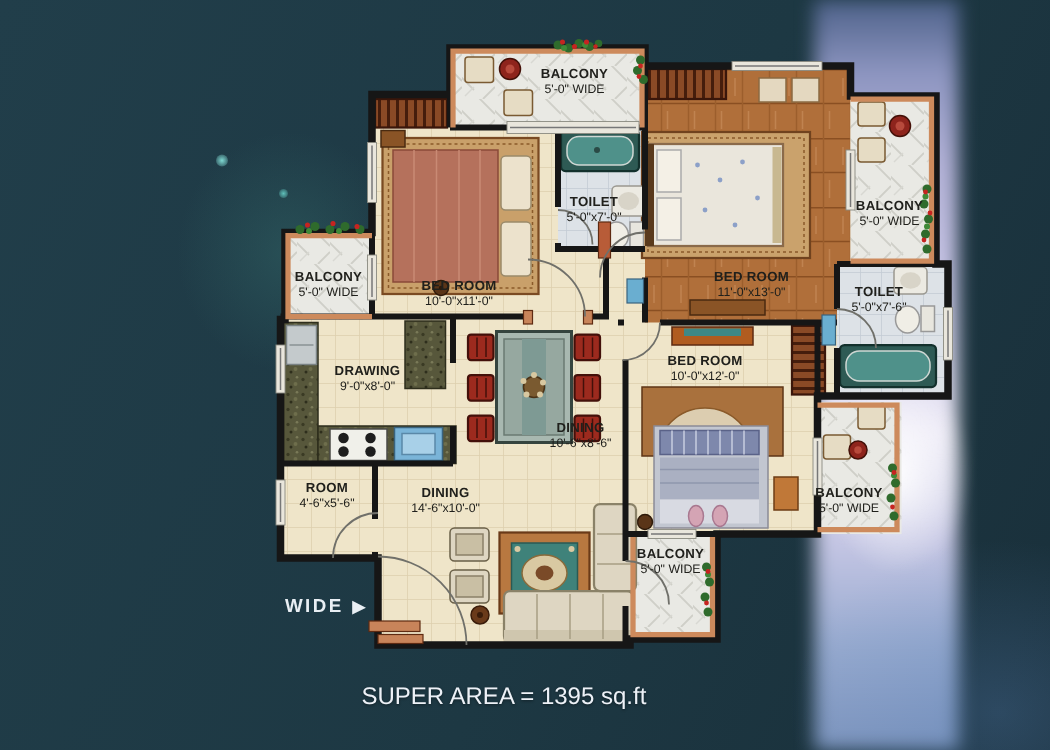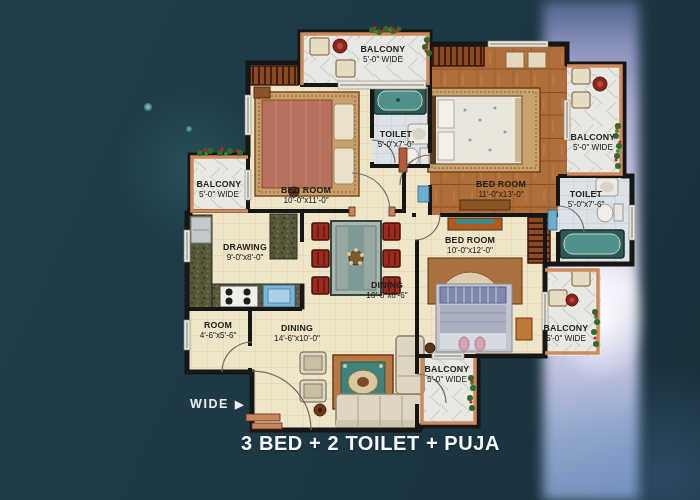--- a/index.html
+++ b/index.html
@@ -415,14 +415,14 @@
   <div class="rlabel" style="left:218px;top:320px">
     <span class="rname">ROOM</span>
     <span class="rdims">4'-6"x5'-6"</span>
   </div>
 
   <div class="entry">
     <span>WIDE</span>
     <span class="tri">▶</span>
   </div>
 
-  <div class="title">3 BED + 2 TOILET + PUJA</div>
+  <div class="subtitle">SUPER AREA = 1395 sq.ft</div>
 </div>
 
 </body></html>

